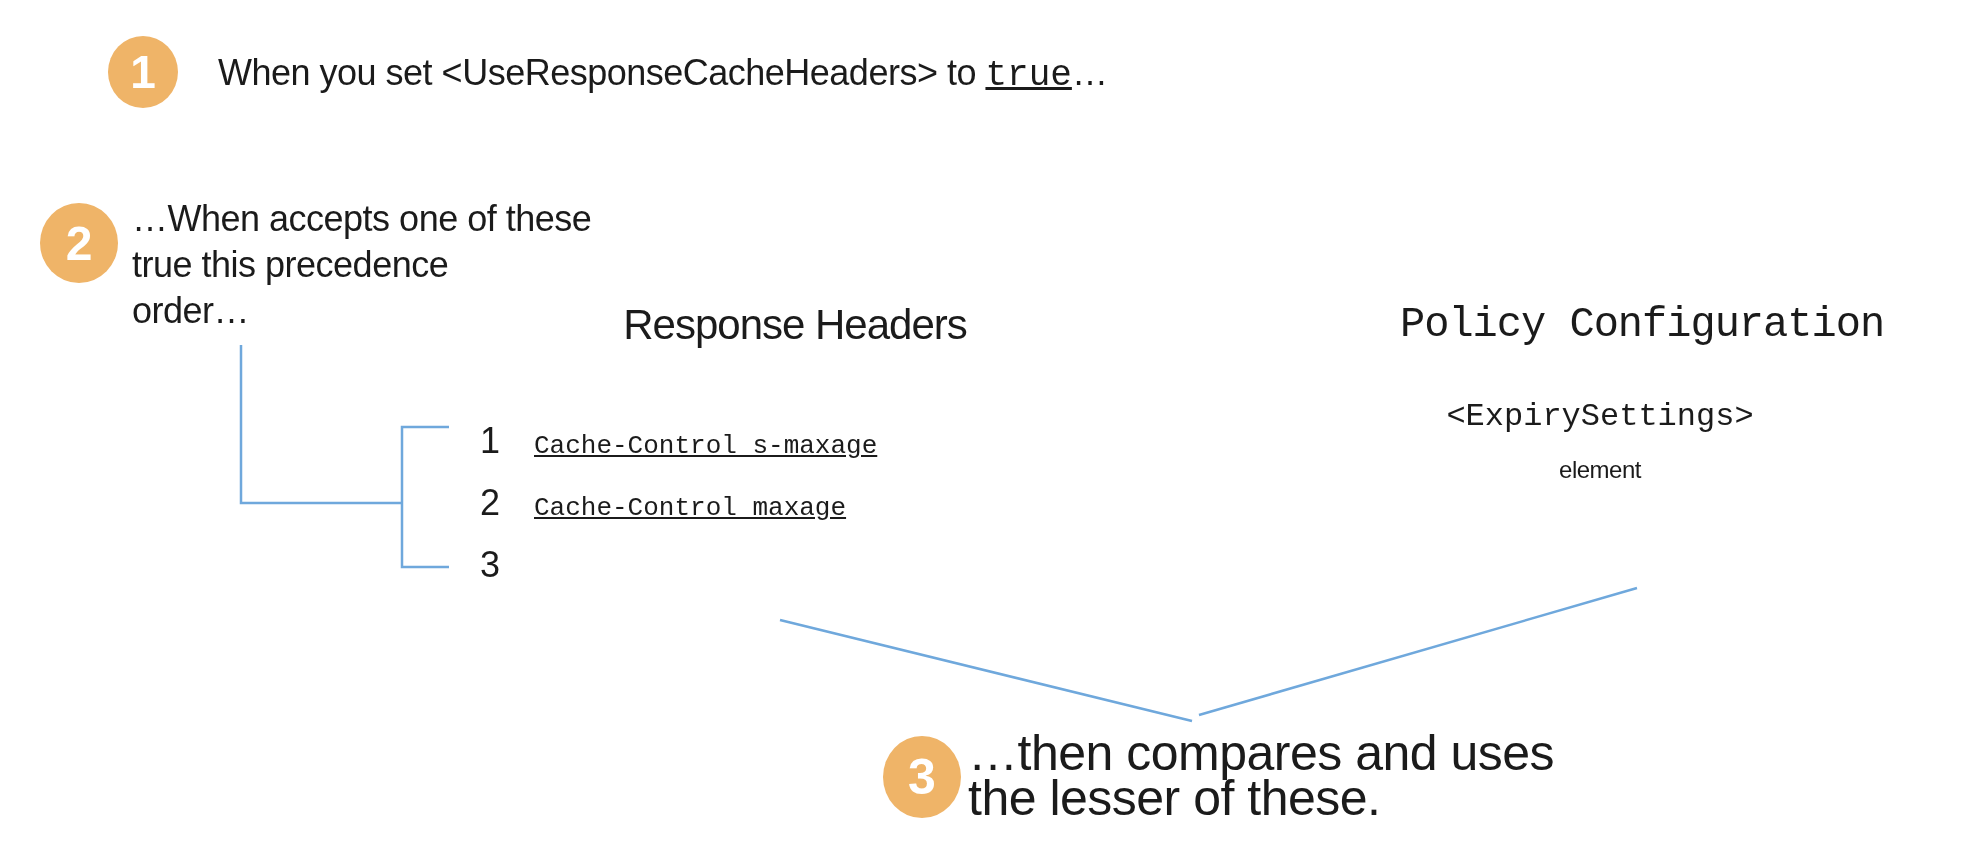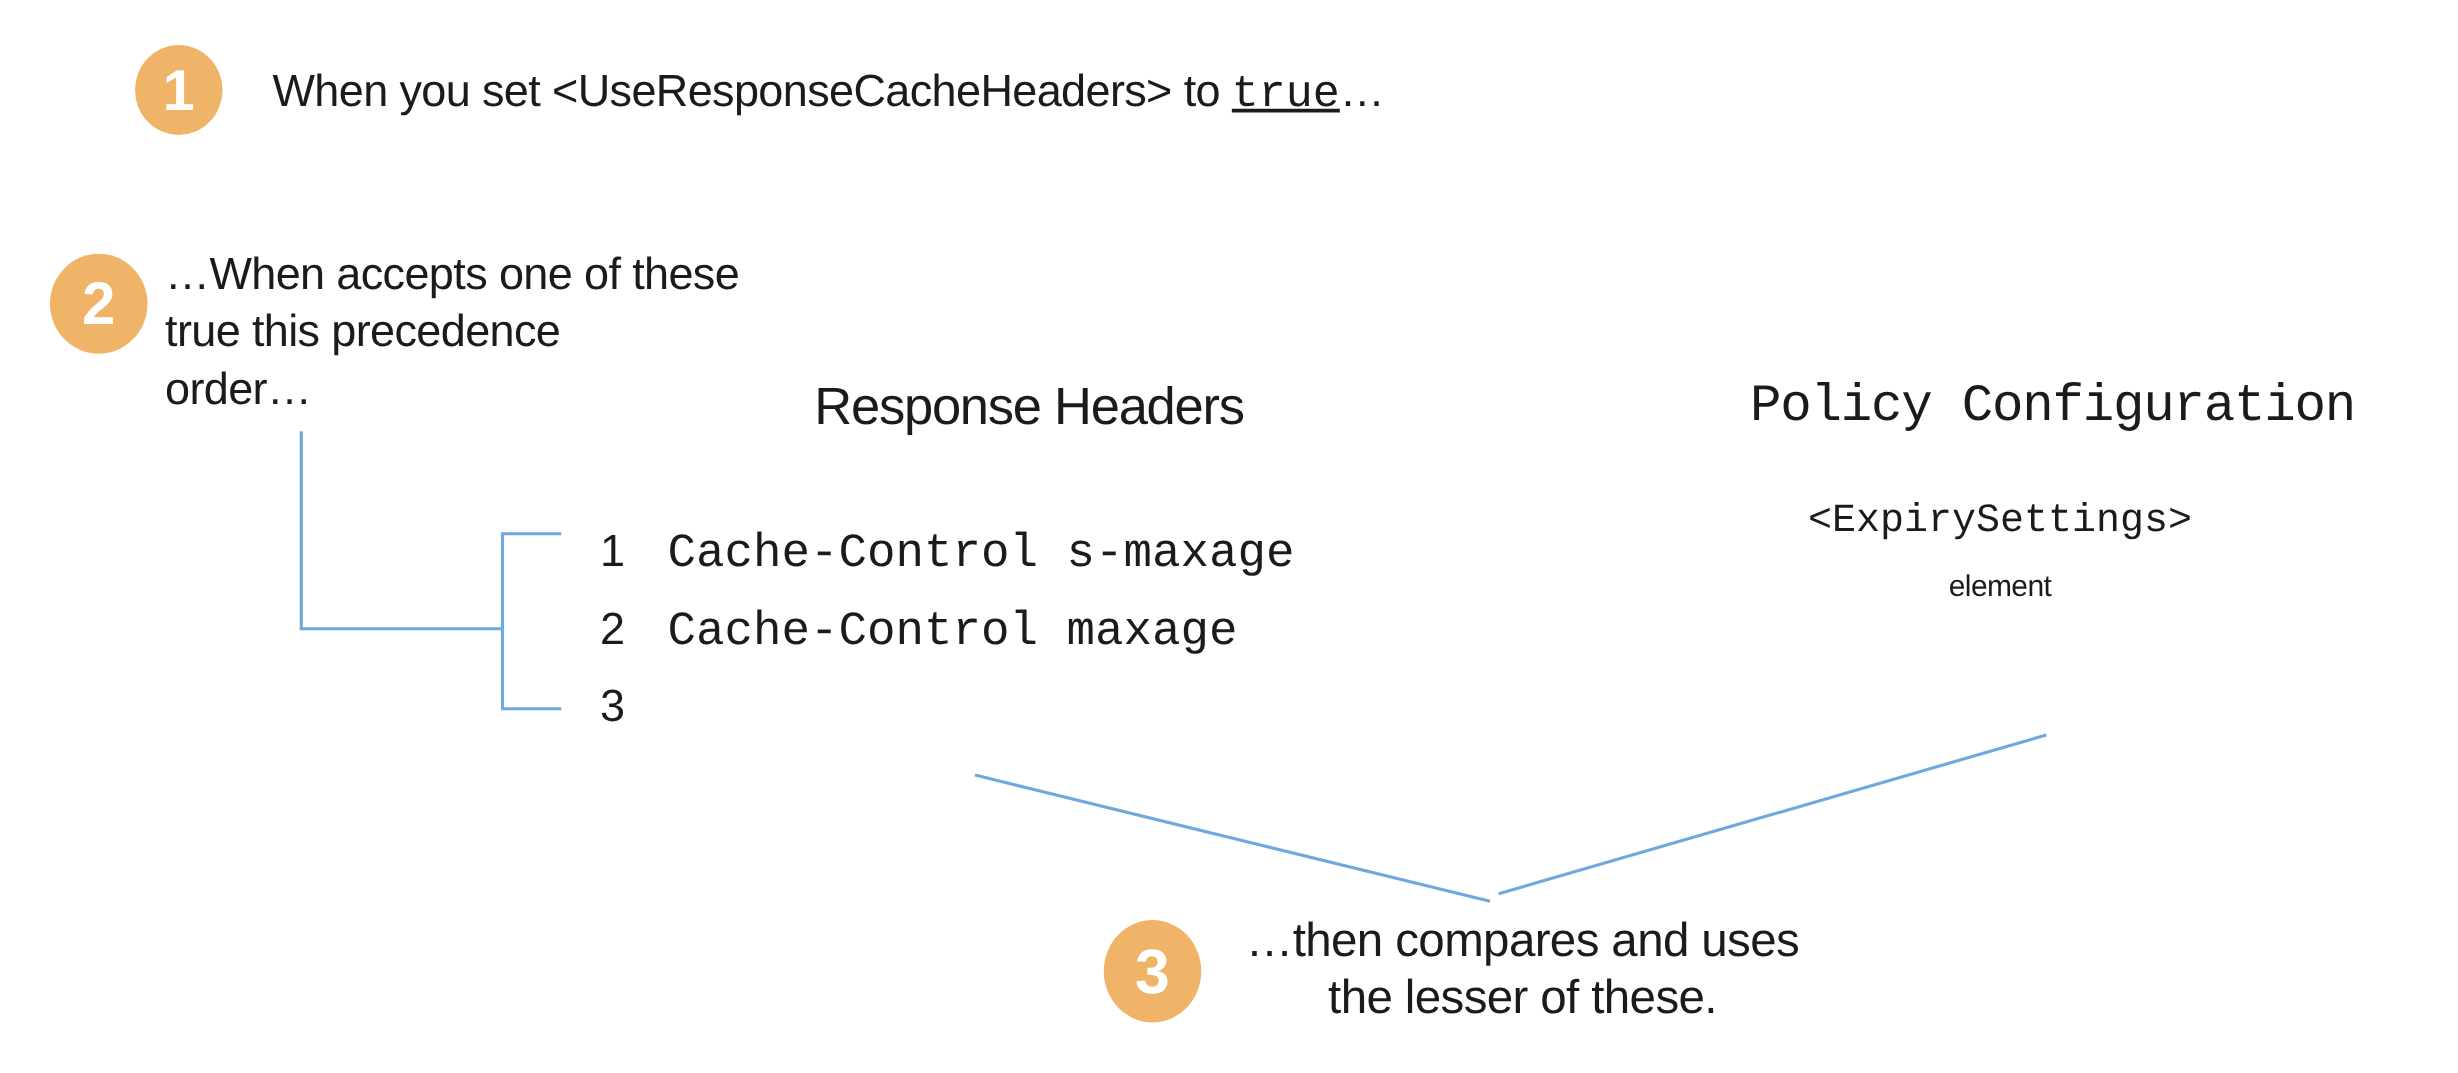--- a/index.html
+++ b/index.html
@@ -56,35 +56,34 @@
     font-size: 36px;
     line-height: 46px;
     letter-spacing: -0.5px;
     white-space: nowrap;
   }
   #step1-text { left: 218px; top: 50px; }
   #step2-text { left: 132px; top: 196px; }
   #step3-text {
     left: 968px; top: 731px;
     width: 500px;
-    text-align: center;
-    font-size: 38px;
+    font-size: 50px;
     line-height: 45px;
   }
   .inline-code {
     font-family: "Liberation Mono", monospace;
     letter-spacing: 0;
     text-decoration: underline;
   }
   .col-heading {
     position: absolute;
     z-index: 2;
     font-size: 42px;
     letter-spacing: -1px;
-    text-align: right;
+    text-align: center;
     white-space: nowrap;
   }
   #response-headers-title { left: 595px; top: 301px; width: 400px; }
   #policy-config-title    { left: 1400px; top: 301px; width: 400px; font-family: Liberation Mono, monospace; }
 
   #precedence-list {
     position: absolute;
     z-index: 2;
     left: 480px;
     top: 420px;
@@ -94,23 +93,24 @@
     align-items: baseline;
     height: 62px;
   }
   .precedence-rank {
     font-size: 36px;
     width: 32px;
     flex: 0 0 32px;
   }
   .precedence-code {
     font-family: "Liberation Mono", monospace;
-    font-size: 38px;
+    font-size: 26px;
     margin-left: 22px;
     white-space: nowrap;
+    text-decoration: underline;
   }
   #policy-config-code {
     position: absolute;
     z-index: 2;
     left: 1400px;
     top: 398px;
     width: 400px;
     text-align: center;
     font-family: "Liberation Mono", monospace;
     font-size: 32px;

